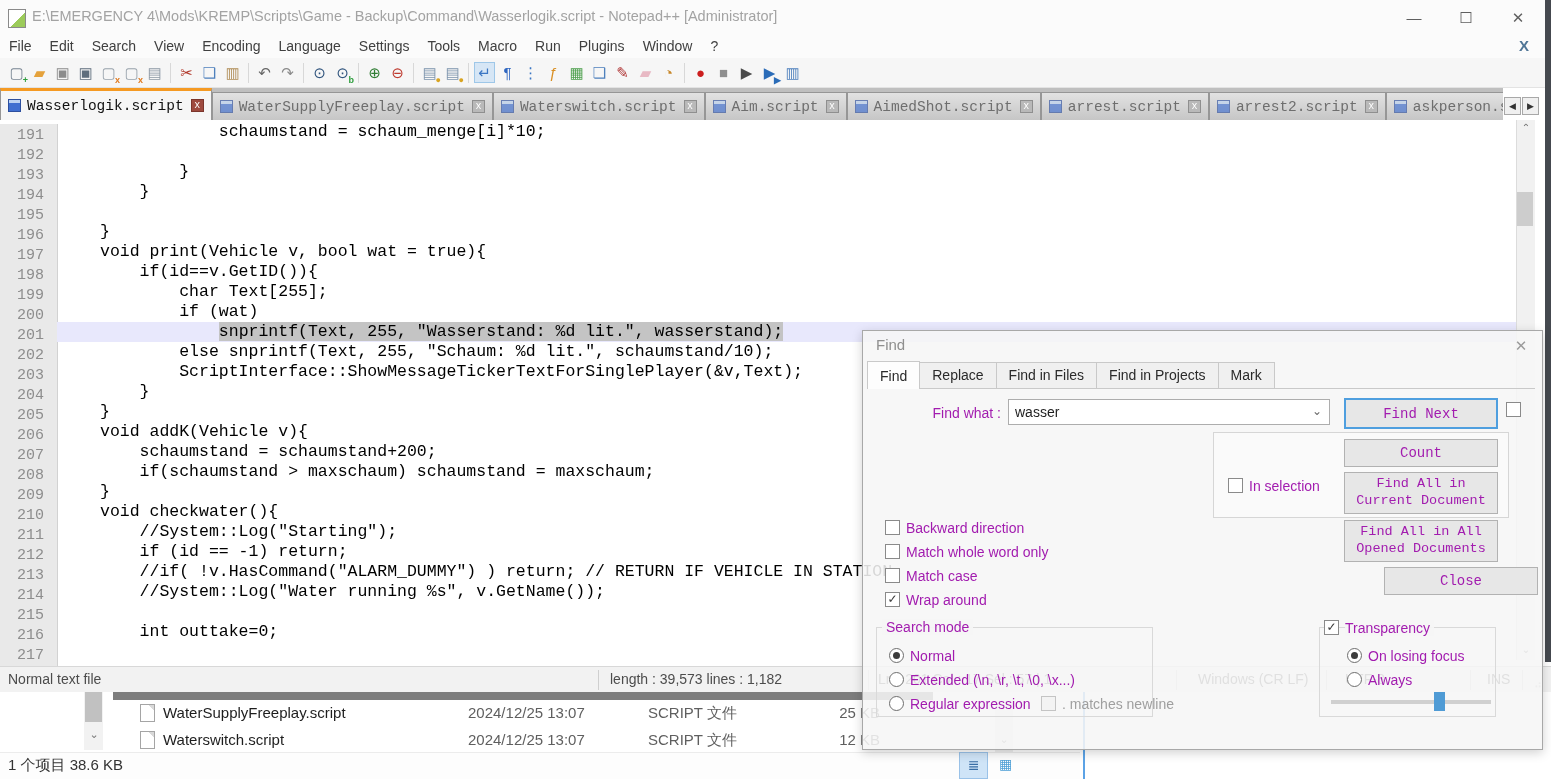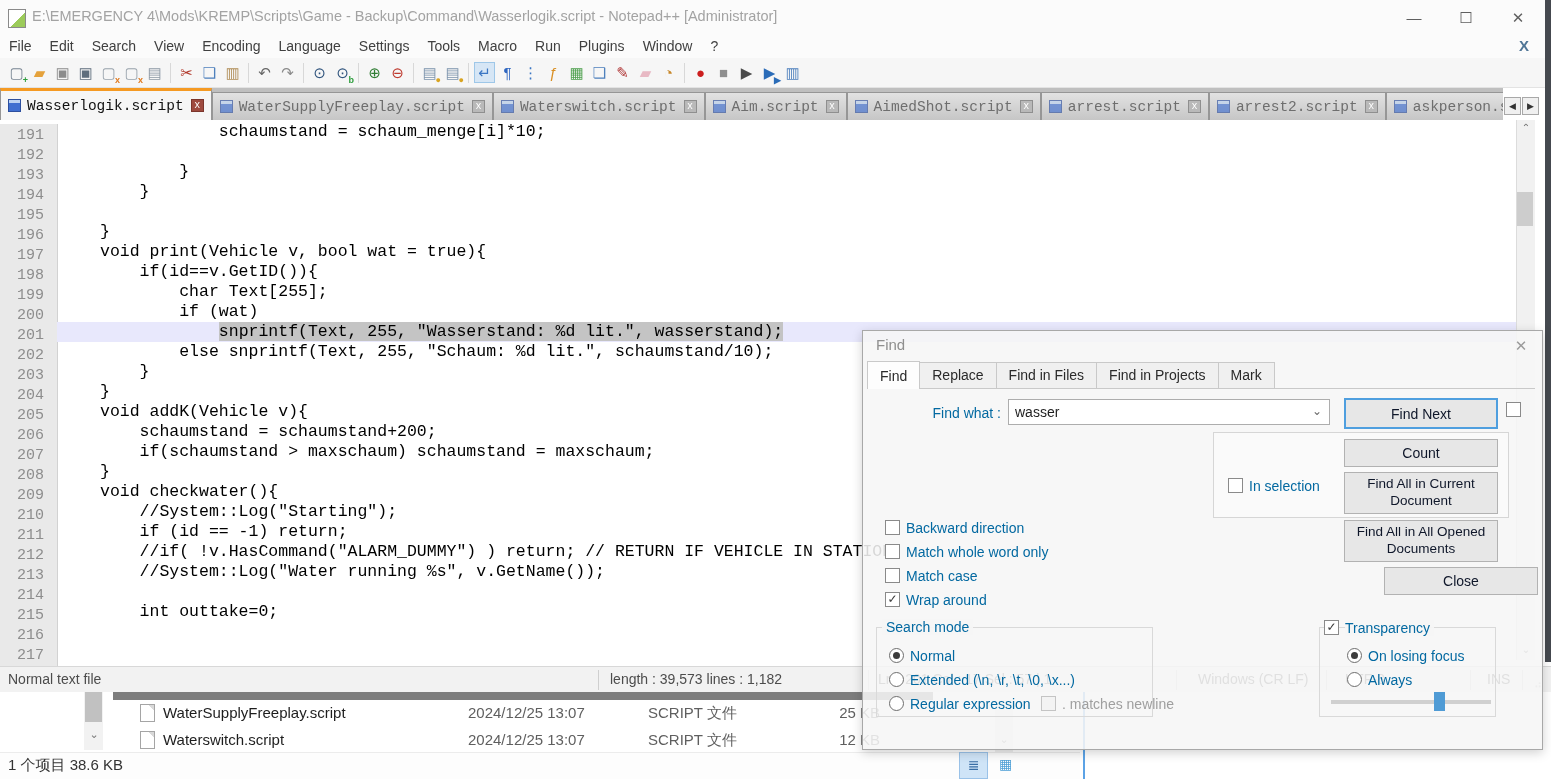--- a/index.html
+++ b/index.html
@@ -89,27 +89,27 @@
   
   #find-dialog{position:absolute;left:862px;top:330px;width:681px;height:420px;z-index:3;
       background:rgba(246,246,246,0.87);border:1px solid #a8a8a8;box-shadow:0 3px 10px rgba(0,0,0,0.18);box-sizing:border-box;}
   #dlg-title{position:absolute;left:13px;top:5px;font-size:15px;color:#8f8f8f;}
   #dlg-close{position:absolute;left:645px;top:4px;width:26px;height:22px;text-align:center;line-height:22px;
       color:#9a9a9a;font-size:15px;}
   #dlg-tabs{position:absolute;left:4px;top:30px;width:668px;height:27px;border-bottom:1px solid #c9c9c9;display:flex;align-items:flex-end;}
   .dtab{padding:4px 12px 5px 12px;font-size:14px;color:#2a2a2a;border:1px solid #c9c9c9;border-bottom:none;
       background:rgba(236,236,236,0.7);margin-right:-1px;}
   .dtab.active{background:#fdfdfd;padding-top:6px;position:relative;top:1px;}
-  .dlbl{font-size:14px;color:#0369a1;white-space:nowrap;}
+  .dlbl{font-size:14px;color:#a21caf;white-space:nowrap;}
   #fw-label{position:absolute;left:0;top:74px;width:138px;text-align:right;}
   #fw-combo{position:absolute;left:145px;top:68px;width:322px;height:26px;background:#fff;border:1px solid #adadad;box-sizing:border-box;}
   #fw-text{position:absolute;left:6px;top:4px;font-size:14px;color:#1e1e1e;}
   #fw-chev{position:absolute;right:7px;top:4px;color:#6a6a6a;font-size:12px;}
   .dbtn{position:absolute;left:481px;width:154px;background:#e7e7e7;border:1px solid #b2b2b2;box-sizing:border-box;
-      display:flex;align-items:center;justify-content:center;text-align:center;font-size:14px;color:#0f172a;}
+      display:flex;align-items:center;justify-content:center;text-align:center;font-size:14px;color:#a21caf;font-family:Liberation Mono, monospace;}
   #btn-findnext{top:67px;height:31px;border:2px solid #4f9fdf;}
   #btn-count{top:108px;height:28px;text-align:center;}
   #btn-fac{top:141px;height:42px;font-size:13.5px;line-height:1.25;}
   #btn-fao{top:189px;height:42px;font-size:13.5px;line-height:1.25;}
   #btn-close-dlg{top:236px;height:28px;margin-left:40px;}
   .cb{position:absolute;width:15px;height:15px;background:#fff;border:1px solid #8a8a8a;box-sizing:border-box;
       text-align:center;line-height:13px;font-size:12px;color:#3c3c3c;}
   .cb.checked::after{content:"\2713";}
   .cb.disabled{border-color:#c4c4c4;background:#f3f3f3;}
   .radio{position:absolute;width:15px;height:15px;border:1px solid #6e6e6e;border-radius:50%;background:#fff;box-sizing:border-box;}
@@ -380,20 +380,21 @@
         <div class="crow">        }</div>
         <div class="crow">    }</div>
         <div class="crow"></div>
         <div class="crow">}</div>
         <div class="crow">void print(Vehicle v, bool wat = true){</div>
         <div class="crow">    if(id==v.GetID()){</div>
         <div class="crow">        char Text[255];</div>
         <div class="crow">        if (wat)</div>
         <div class="crow current"><span>            </span><span class="seltext">snprintf(Text, 255, "Wasserstand: %d lit.", wasserstand);</span></div>
         <div class="crow">        else snprintf(Text, 255, "Schaum: %d lit.", schaumstand/10);</div>
+        <div class="crow">        ScriptInterface::ShowMessageTickerTextForSinglePlayer(&amp;v,Text);</div>
         <div class="crow">    }</div>
         <div class="crow">}</div>
         <div class="crow">void addK(Vehicle v){</div>
         <div class="crow">    schaumstand = schaumstand+200;</div>
         <div class="crow">    if(schaumstand &gt; maxschaum) schaumstand = maxschaum;</div>
         <div class="crow">}</div>
         <div class="crow">void checkwater(){</div>
         <div class="crow">    //System::Log("Starting");</div>
         <div class="crow">    if (id == -1) return;</div>
         <div class="crow">    //if( !v.HasCommand("ALARM_DUMMY") ) return; // RETURN IF VEHICLE IN STATION</div>

